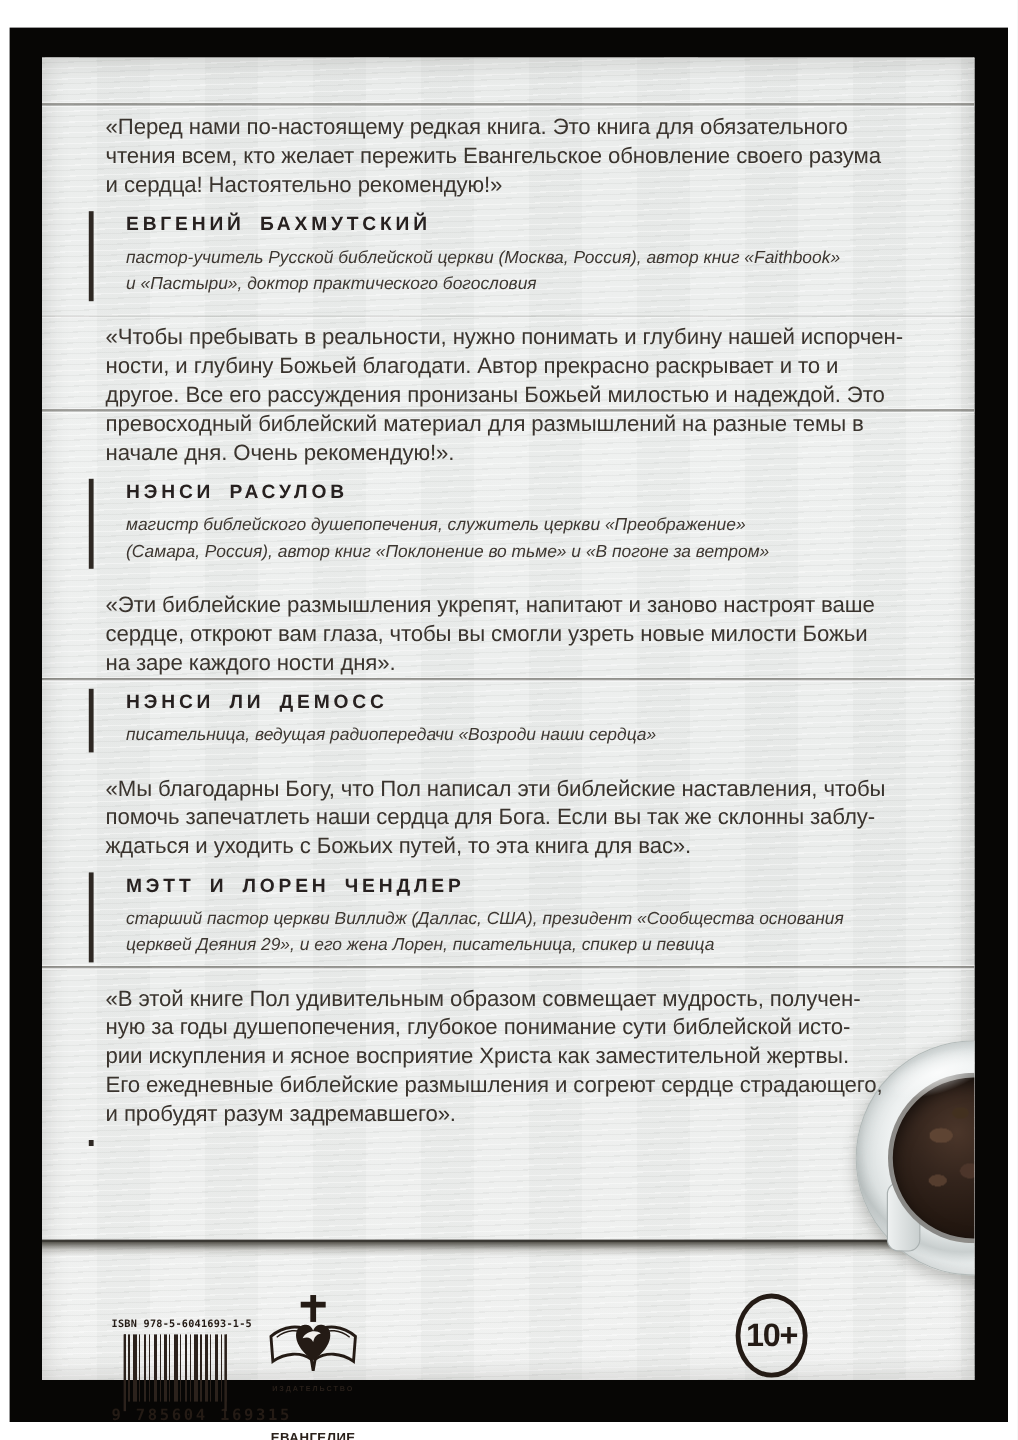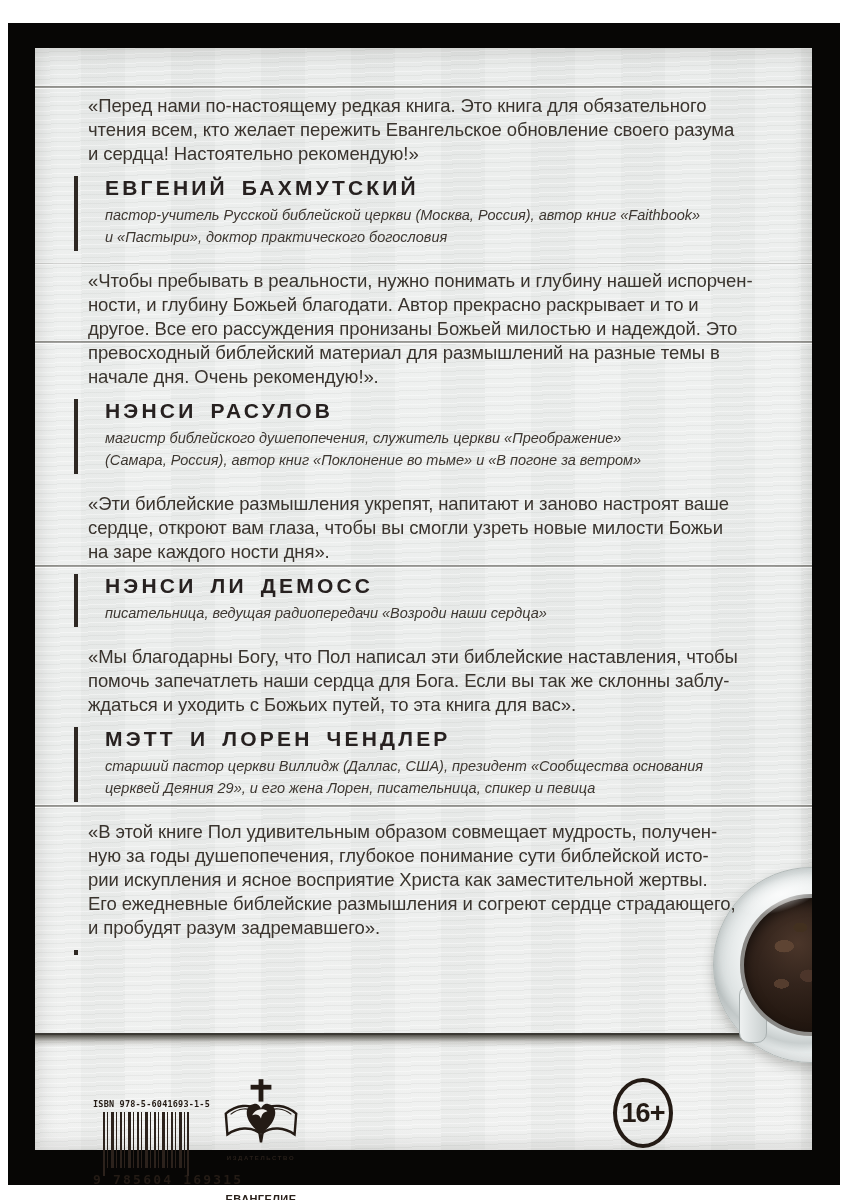--- a/index.html
+++ b/index.html
@@ -41,21 +41,21 @@
   .review{margin:0 0 18px 0;}
   .quote{
     margin:0;font-size:18.5px;line-height:24px;letter-spacing:-0.1px;
     color:#3a342e;white-space:pre;
   }
   .attr{
     margin:10px 0 0 -14px;border-left:4px solid #2e2823;
     padding:2px 0 3px 27px;
   }
   .name{
-    margin:0 0 7px 0;font-size:21px;line-height:19px;font-weight:bold;
+    margin:0 0 7px 0;font-size:16px;line-height:19px;font-weight:bold;
     letter-spacing:3.2px;word-spacing:5px;color:#272120;
   }
   .role{
     margin:0;font-size:14.5px;line-height:22px;font-style:italic;
     color:#3d3731;white-space:pre;
   }
   
   .jar{position:absolute;left:678px;top:819px;width:196px;height:196px;}
   .jar-glass{
     position:absolute;inset:0;border-radius:50%;
@@ -229,15 +229,15 @@
           <path d="M88 44 C78 36 66 35 56 41"></path>
         </g>
         <path d="M50 68 C28 53 28 33 41 31 C46 30 49 34 50 37 C51 34 54 30 59 31 C72 33 72 53 50 68 Z" fill="#241b15"></path>
         <path d="M39 45 C43 37 53 36 58 40 C53 41 51 44 50 49 C47 43 43 44 39 45 Z" fill="#f1efec"></path>
       </svg>
       <div class="pub-tiny">ИЗДАТЕЛЬСТВО</div>
       <div class="pub-name">ЕВАНГЕЛИЕ</div>
       <div class="pub-name">И ЖИЗНЬ</div>
     </div>
 
-    <div class="age-badge">16+</div>
+    <div class="age-badge">10+</div>
   </div>
 </div>
 
 </body></html>

